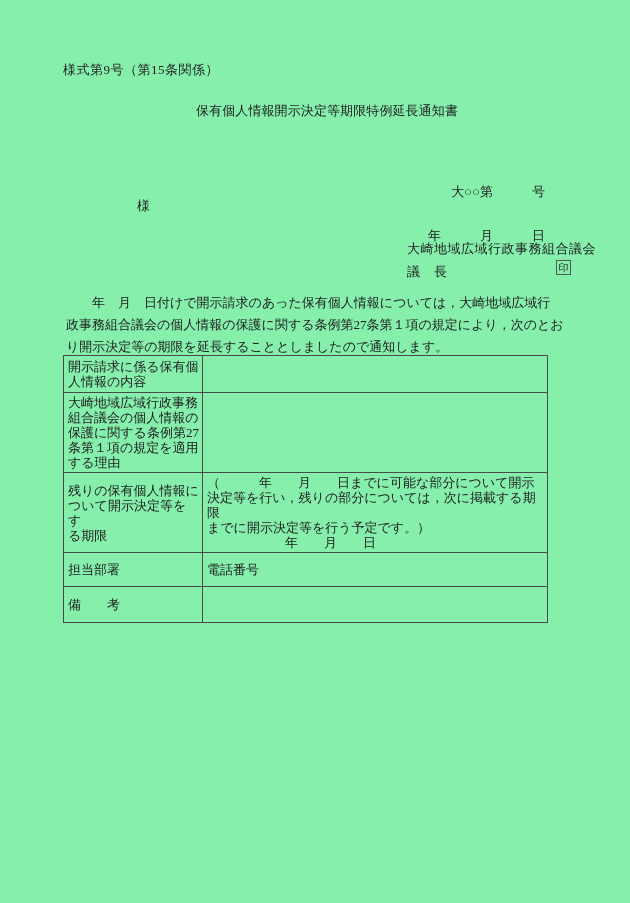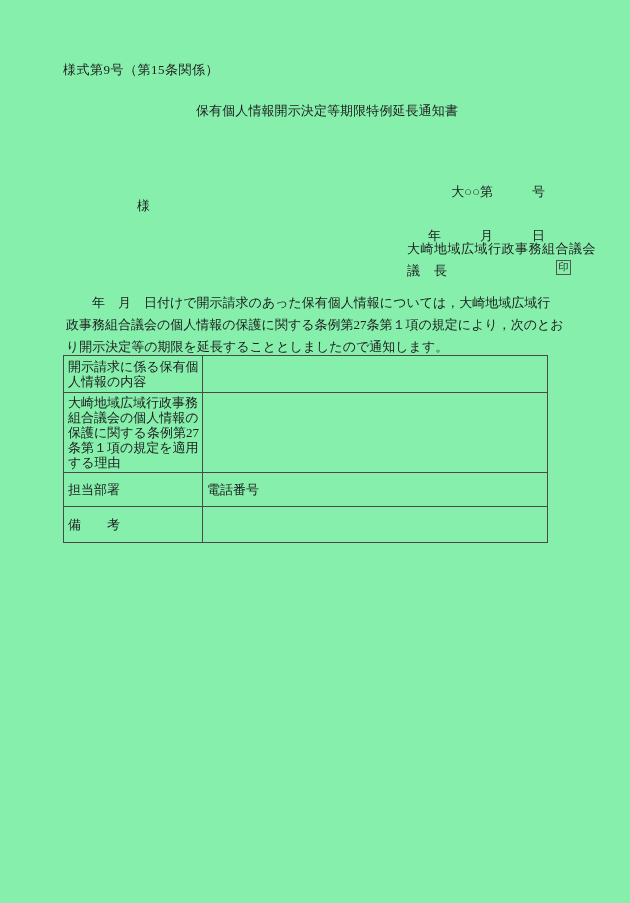--- a/index.html
+++ b/index.html
@@ -21,21 +21,21 @@
   .form-number { left: 63px; top: 61px; letter-spacing: 0.5px; }
   .doc-title { left: 0; right: 0; top: 102px; text-align: center; letter-spacing: 0.1px; margin-left: 24px; }
   .doc-meta {
     right: 85px; top: 159px;
     text-align: right;
     line-height: 22px;
     white-space: pre-line;
   }
   .recipient { left: 137px; top: 197px; }
   .sender { left: 363px; top: 237px; line-height: 23px; letter-spacing: 0.5px; margin-left: 44px; }
-  .sender-line2 { position: relative; height: 23px; font-family: Liberation Mono, monospace; }
+  .sender-line2 { position: relative; height: 23px; }
   .seal-box {
     position: absolute;
     left: 149px; top: 0;
     width: 15px; height: 15px;
     border: 1px solid #555;
     font-size: 10px;
     line-height: 13px;
     text-align: center;
     letter-spacing: 0;
   }
@@ -110,20 +110,29 @@
         <td></td>
       </tr>
       <tr class="row-reason">
         <td>大崎地域広域行政事務
 組合議会の個人情報の
 保護に関する条例第27
 条第１項の規定を適用
 する理由</td>
         <td></td>
       </tr>
+      <tr class="row-deadline">
+        <td>残りの保有個人情報に
+ついて開示決定等をす
+る期限</td>
+        <td class="value-deadline">（　　　年　　月　　日までに可能な部分について開示
+決定等を行い，残りの部分については，次に掲載する期限
+までに開示決定等を行う予定です。）
+　　　　　　年　　月　　日</td>
+      </tr>
       <tr class="row-dept">
         <td>担当部署</td>
         <td class="value-phone">電話番号</td>
       </tr>
       <tr class="row-remarks">
         <td>備　　考</td>
         <td></td>
       </tr>
     </tbody>
   </table>

